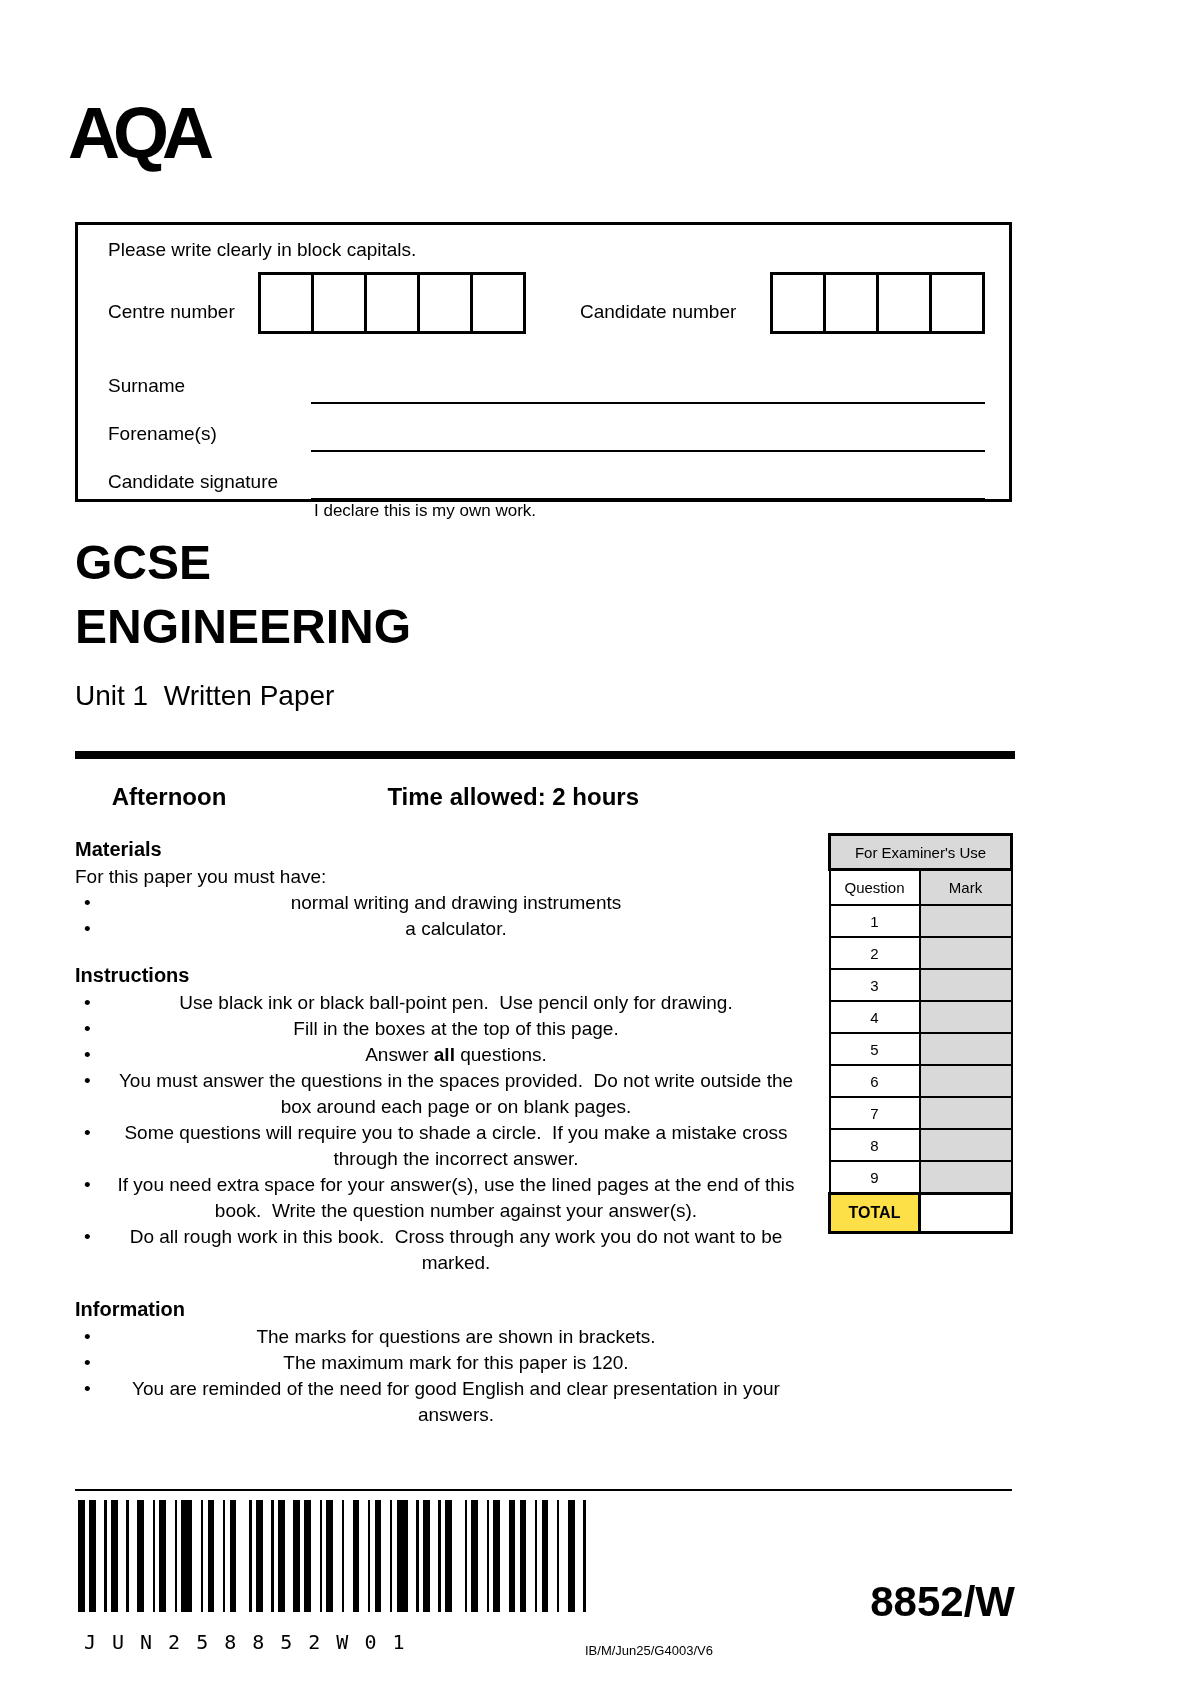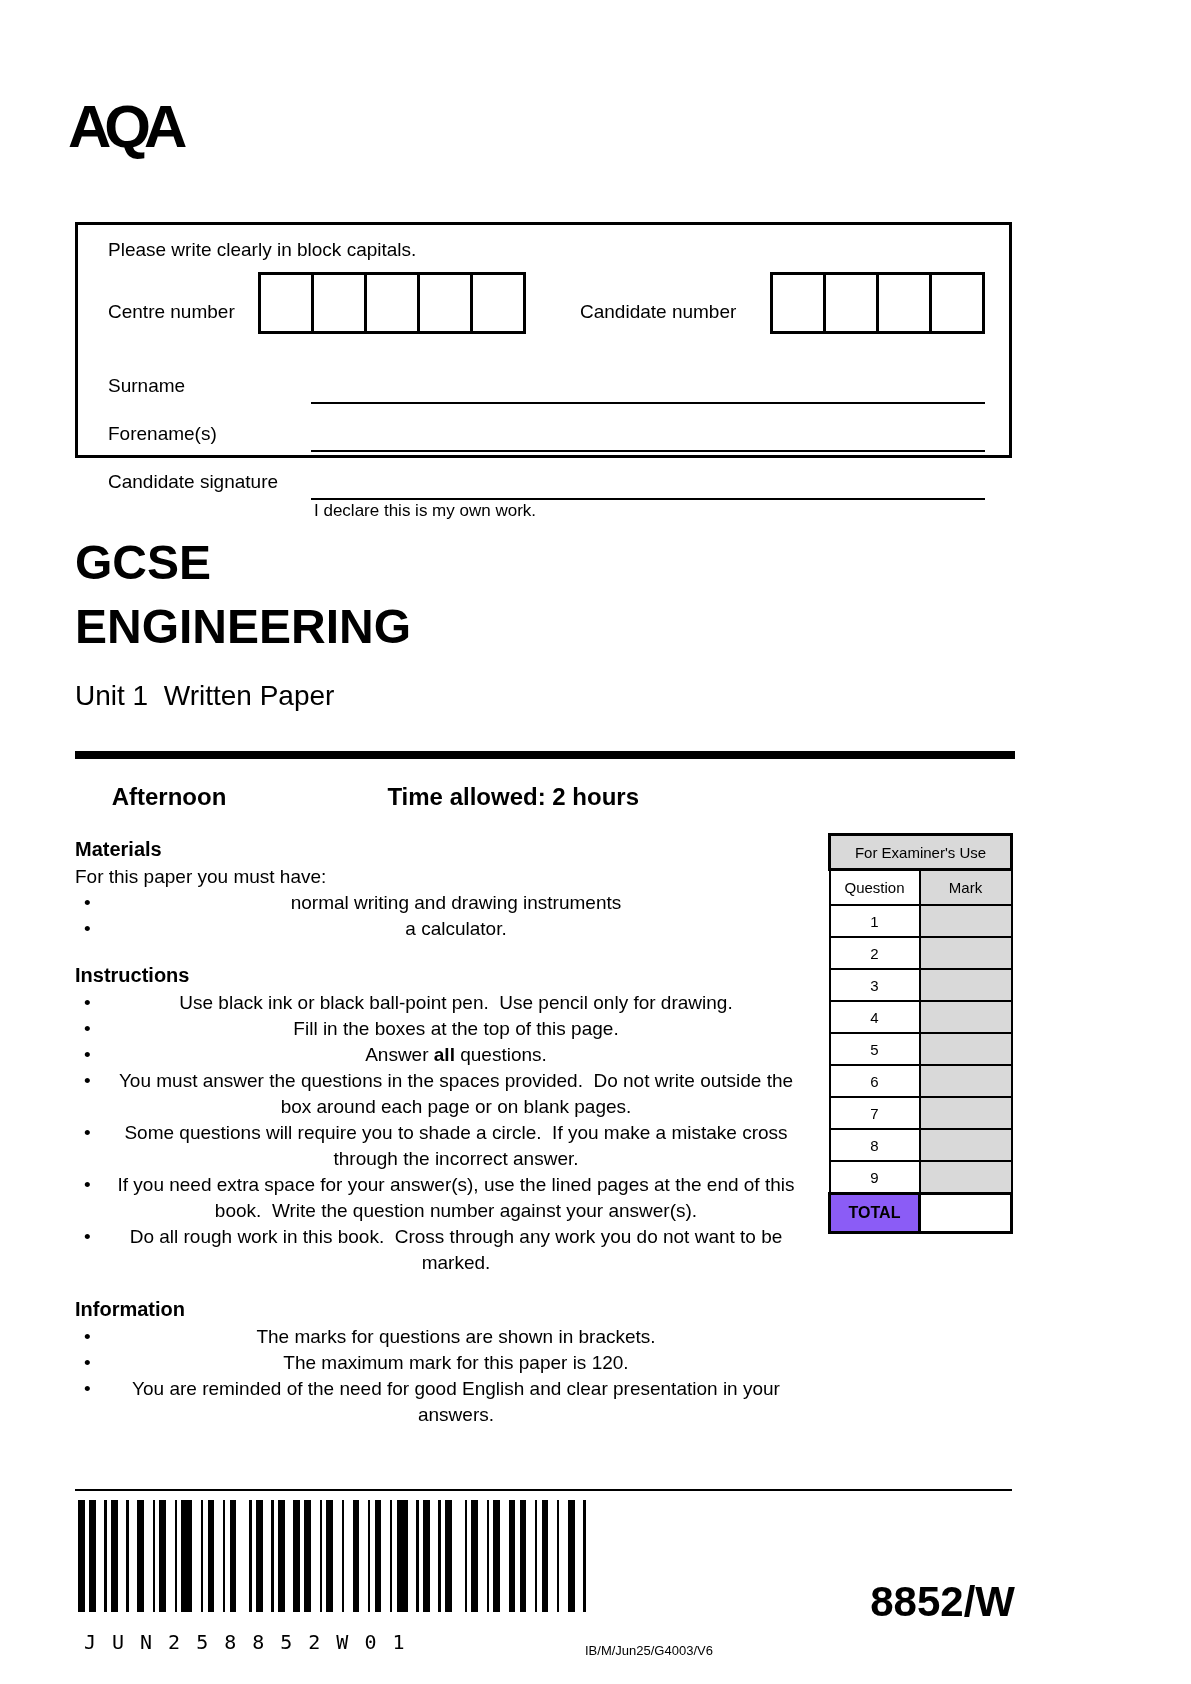--- a/index.html
+++ b/index.html
@@ -1,24 +1,24 @@
 <!DOCTYPE html>
 <html><head>
 <meta charset="utf-8">
 <style>
   html,body{margin:0;padding:0;background:#fff;}
   .page{position:relative;width:1191px;height:1684px;background:#fff;color:#000;
         font-family:"Liberation Sans",sans-serif;overflow:hidden;}
 
   
-  .logo{position:absolute;left:68px;top:92px;font-size:60px;font-weight:900;
+  .logo{position:absolute;left:68px;top:92px;font-size:72px;font-weight:900;
         letter-spacing:-7px;font-family:"Liberation Sans",sans-serif;text-align:right;}
 
   
-  .cand-box{position:absolute;left:75px;top:222px;width:937px;height:236px;
+  .cand-box{position:absolute;left:75px;top:222px;width:937px;height:280px;
             border:3px solid #000;box-sizing:border-box;text-decoration:underline;}
   .cand-box .instr{position:absolute;left:30px;top:14px;font-size:19px;}
   .cand-label{position:absolute;font-size:19px;}
   .lbl-centre{left:30px;top:76px;}
   .lbl-candidate{left:502px;top:76px;}
   .boxrow{position:absolute;top:47px;display:flex;}
   .boxrow.centre{left:180px;}
   .boxrow.candidate{left:692px;}
   .cell{width:50px;height:56px;border:3px solid #000;margin-left:-3px;box-sizing:content-box;background:#fff;}
   .cell:first-child{margin-left:0;}
@@ -57,21 +57,21 @@
   
   .examiner{position:absolute;left:828px;top:833px;border-collapse:collapse;
             font-size:15px;text-align:center;}
   .examiner td{border:2px solid #000;padding:0;background:#fff;}
   .examiner .t-head td{background:#d9d9d9;height:32px;border:3px solid #000;}
   .examiner .t-cols td{height:33px;}
   .examiner .t-cols .mark-c{background:#d9d9d9;}
   .examiner .qcell{width:88px;height:30px;}
   .examiner .mcell{width:90px;background:#d9d9d9;margin-left:24px;}
   .examiner .t-total td{border:3px solid #000;height:36px;}
-  .examiner .t-total .tlabel{background:#8b5cf6;font-weight:700;font-size:16px;}
+  .examiner .t-total .tlabel{background:#fde047;font-weight:700;font-size:16px;}
   .examiner .t-total .tmark{background:#fff;}
 
   .thin-rule{position:absolute;left:75px;top:1489px;width:937px;height:0;border-top:2px solid #000;}
 
   
   .barcode{position:absolute;left:78px;top:1500px;width:522px;}
   .barcode .bars{display:flex;height:112px;align-items:stretch;}
   .barcode .bars span{display:block;height:100%;}
   .barcode .bc-text{margin-top:18px;font-family:"DejaVu Sans Mono",monospace;
                     font-size:20px;letter-spacing:16px;padding-left:6px;white-space:nowrap;}

